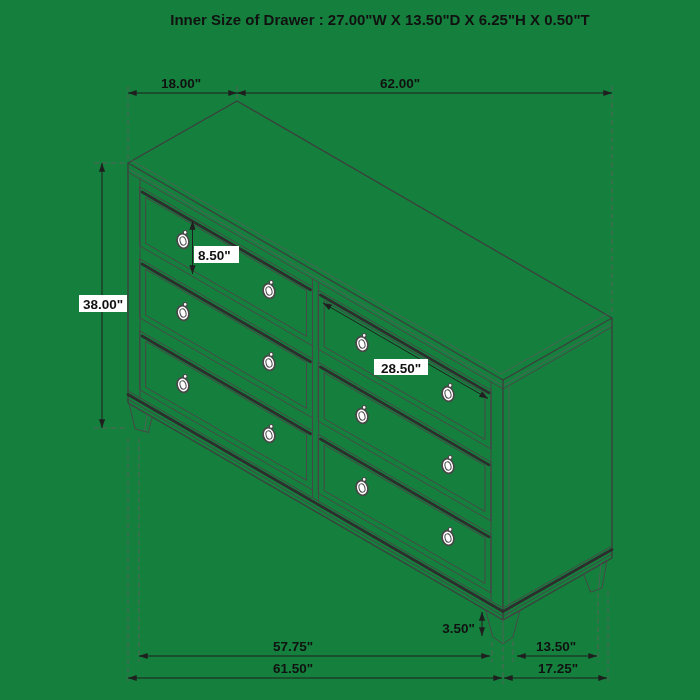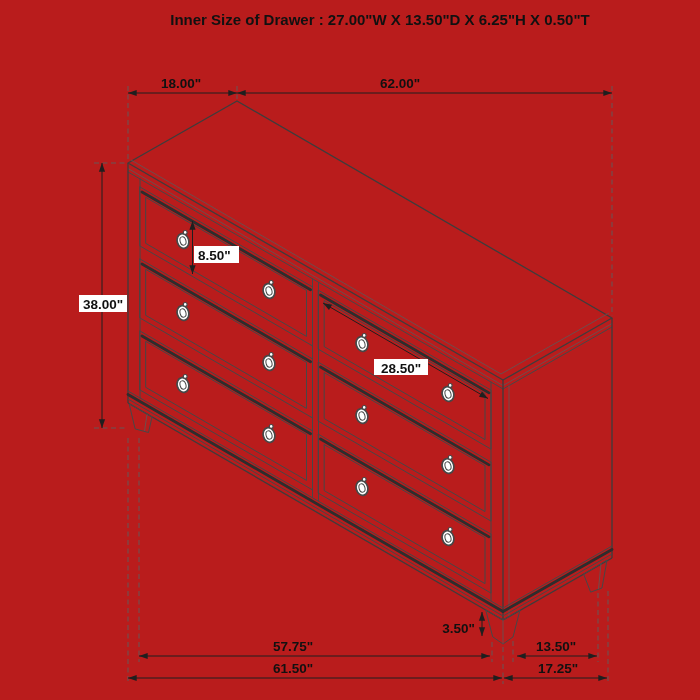--- a/index.html
+++ b/index.html
@@ -1,16 +1,16 @@
 <!DOCTYPE html>
 <html><head>
 <meta charset="utf-8">
 <style>
   html, body { margin: 0; padding: 0; background: #ffffff; }
-  .stage { width: 700px; height: 700px; position: relative; background: #b91c1c; overflow: hidden; }
+  .stage { width: 700px; height: 700px; position: relative; background: #15803d; overflow: hidden; }
   svg { display: block; }
   .ln    { fill: none; stroke: #474747; stroke-width: 1; stroke-linejoin: round; stroke-linecap: round; }
   .ln2   { fill: none; stroke: #3d3d3d; stroke-width: 1.3; stroke-linejoin: round; }
   .thin  { fill: none; stroke: #5a5a5a; stroke-width: 0.8; }
   .thick { fill: none; stroke: #2d2d2d; stroke-width: 2.8; stroke-linecap: round; }
   .dim   { fill: none; stroke: #1f1f1f; stroke-width: 1; }
   .dash  { fill: none; stroke: #5f5f5f; stroke-width: 0.9; stroke-dasharray: 5 3.5; }
   .whitebg { fill: #ffffff; stroke: none; }
   .lbl { font-family: "Liberation Sans", sans-serif; font-weight: bold; font-size: 13.5px; fill: #111111; }
   .ttl { font-family: "Liberation Sans", sans-serif; font-weight: bold; font-size: 15px; fill: #111111; }

